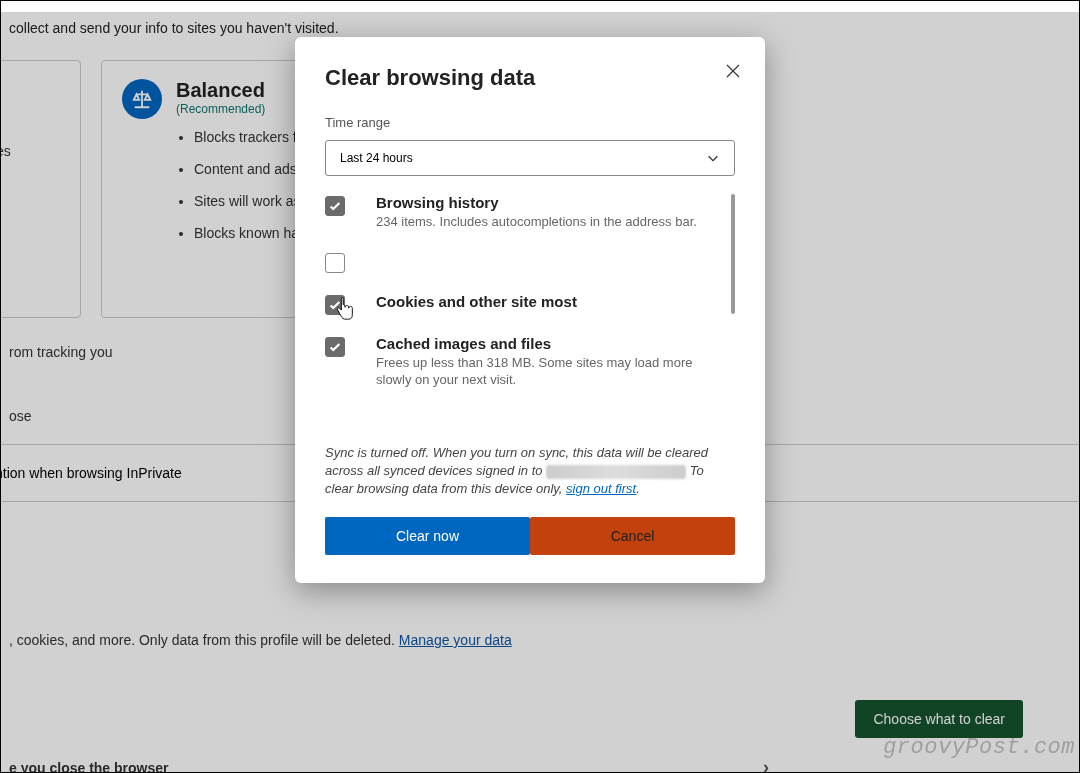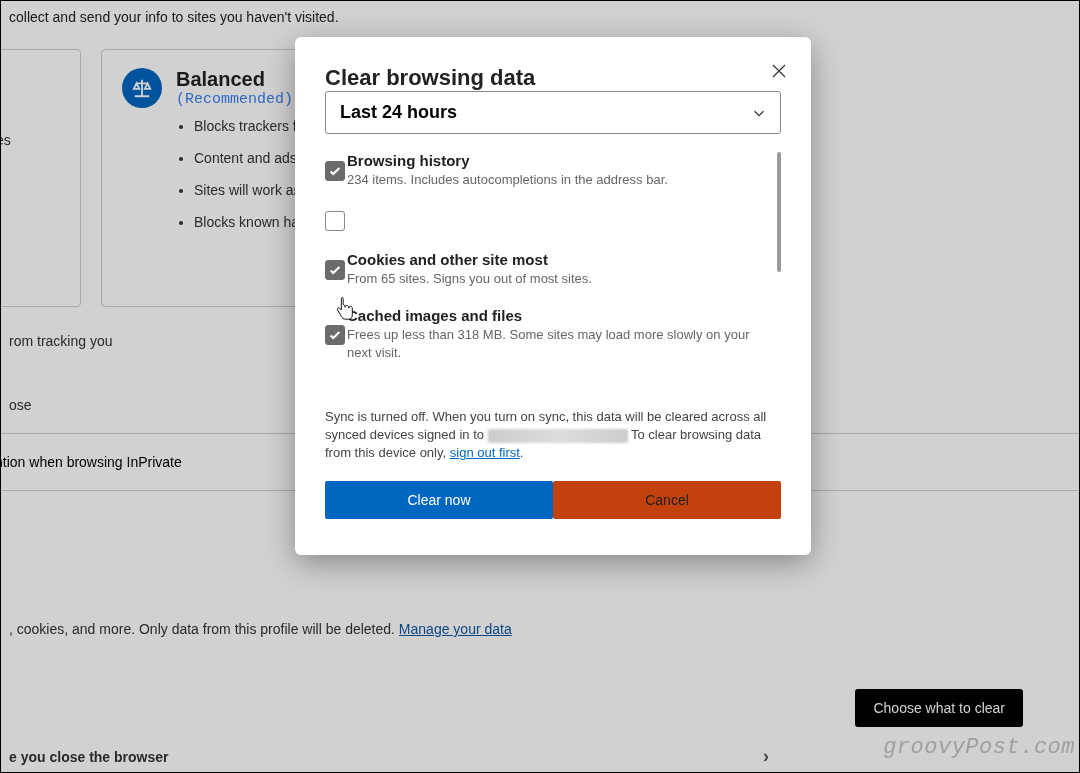--- a/index.html
+++ b/index.html
@@ -9,20 +9,21 @@
       overflow: hidden;
       position: relative;
       background: #fff;
       border: 1px solid #000;
     }
     .page-bg {
       position: absolute;
       inset: 0;
       background: #fff;
       padding: 0;
+      margin-top: 11px;
     }
     .darken {
       position:absolute;
       inset:0;
       background: rgba(0,0,0,0.18);
       pointer-events:none;
     }
     .top-text {
       font-size: 14px;
       color: #222;
@@ -43,21 +44,21 @@
     .card-a { width: 138px; }
     .card-b { width: 600px; }
     .card-a .line { font-size:14px; color:#333; margin-bottom:8px; }
     .balanced-head { display:flex; gap:14px; align-items:flex-start; margin-bottom: 10px; }
     .scale-icon {
       width:40px; height:40px; border-radius:50%;
       background:#0067c0; display:flex; align-items:center; justify-content:center;
       flex-shrink:0;
     }
     .balanced-title { font-size:20px; font-weight:600; color:#222; }
-    .balanced-sub { font-size:15px; color:#3b82f6;font-family:Liberation Mono, monospace; }
+    .balanced-sub { font-size:12px; color:#0f766e; }
     .bullets { margin-left: 56px; }
     .bullets li { font-size:14px; color:#333; margin:0 0 16px 0; list-style: disc; margin-left: 16px; }
     .plain-row {
       font-size:14px; color:#333;
       padding: 26px 0 8px 8px;
     }
     .plain-row2 {
       font-size:14px; color:#333;
       padding: 40px 0 8px 8px;
     }
@@ -71,21 +72,21 @@
       align-items:center;
     }
     .lower-text {
       font-size:14px; color:#333; padding: 130px 8px 8px 8px;
     }
     .lower-text a { color:#1156a3; text-decoration: underline; }
     .choose-btn {
       position:absolute;
       right: 56px;
       top: 688px;
-      background:#000000;
+      background:#14532d;
       color:#fff;
       border:none;
       padding: 11px 18px;
       font-size:14px;
       border-radius:3px;
     }
     .close-row {
       position:absolute;
       left:8px;
       top: 745px;
@@ -107,79 +108,77 @@
       font-size:22px;
       color: rgba(100,100,100,0.45);
       letter-spacing:0.5px;
     }
 
     
     .dialog {
       position:absolute;
       left: 294px;
       top: 36px;
-      width: 516px;
+      width: 470px;
       background:#fff;
       border-radius:6px;
       box-shadow: 0 8px 30px rgba(0,0,0,0.35);
-      padding: 28px 30px 36px 30px;
+      padding: 28px 30px 28px 30px;
       z-index:5;
     }
     .dlg-title { font-size:22px; font-weight:600; color:#222; }
     .dlg-close {
       position:absolute; right:18px; top:20px;
       width:28px; height:28px;
       display:flex; align-items:center; justify-content:center;
       cursor:pointer;
     }
     .dlg-label { font-size:13px; color:#555; margin-top:24px; margin-bottom:10px; }
     .time-select {
       display:flex; justify-content:space-between; align-items:center;
       border:1px solid #888; border-radius:3px;
       padding: 10px 14px;
-      font-size:18px;
+      font-size:12px;
       cursor:pointer;
-      font-weight:bold;
     }
     .options-wrap {
       position:relative;
       margin-top:18px;
       height: 250px;
       overflow:hidden;
     }
     .scroll-ind {
       position:absolute; right:0; top:0;
       width:4px; height:120px;
       background:#999; border-radius:3px;
     }
     .opt {
-      display:flex; gap:2px;
+      display:flex; gap:31px;
       margin-bottom:20px;
       padding-right:16px;
-      align-items:center;
     }
     .chk {
       width:20px; height:20px;
       border-radius:3px;
       flex-shrink:0;
       display:flex; align-items:center; justify-content:center;
       margin-top:2px;
       border:1px solid #888;
       cursor:pointer;
     }
     .chk.checked {
       background:#6b6b6b;
       border-color:#6b6b6b;
     }
     .chk svg { display:block; }
     .opt-title { font-size:15px; font-weight:600; color:#222; }
     .opt-sub { font-size:13px; color:#666; margin-top:2px; line-height:1.35; }
     .sync-note {
       font-size:13px; color:#444; line-height:1.4;
-      margin-top:6px;
+      font-style:italic;
     }
     .sync-note a { color:#0067c0; text-decoration: underline; }
     .blurred {
       display:inline-block;
       width:140px; height:14px;
       background: linear-gradient(90deg,#ccc,#ddd,#ccc);
       vertical-align:middle;
       border-radius:2px;
       filter: blur(1px);
     }
@@ -261,20 +260,21 @@
 </div>
 
 <div class="dialog">
   <div class="dlg-close">
     <svg width="16" height="16" viewBox="0 0 16 16" stroke="#333" stroke-width="1.2">
         <path d="M2 2l12 12M14 2L2 14"></path>
       </svg>
   </div>
   <div class="dlg-title">Clear browsing data</div>
 
+  <div class="dlg-label">Time range</div>
   <div class="time-select">
     <span>Last 24 hours</span>
     <svg width="14" height="14" viewBox="0 0 16 16" fill="none" stroke="#333" stroke-width="1.5">
         <path d="M3 6l5 5 5-5"></path>
       </svg>
   </div>
 
   <div class="options-wrap">
     <div class="scroll-ind"></div>
 
@@ -295,21 +295,20 @@
     </div>
 
     <div class="opt">
       <div class="chk checked">
         <svg width="14" height="14" viewBox="0 0 16 16" fill="none" stroke="#fff" stroke-width="2.5">
             <path d="M3 8.5l3 3 7-7"></path>
           </svg>
       </div>
       <div>
         <div class="opt-title">Cookies and other site most</div>
-        <div class="opt-sub">From 65 sites. Signs you out of most sites.</div>
       </div>
     </div>
 
     <div class="opt">
       <div class="chk checked">
         <svg width="14" height="14" viewBox="0 0 16 16" fill="none" stroke="#fff" stroke-width="2.5">
             <path d="M3 8.5l3 3 7-7"></path>
           </svg>
       </div>
       <div>

